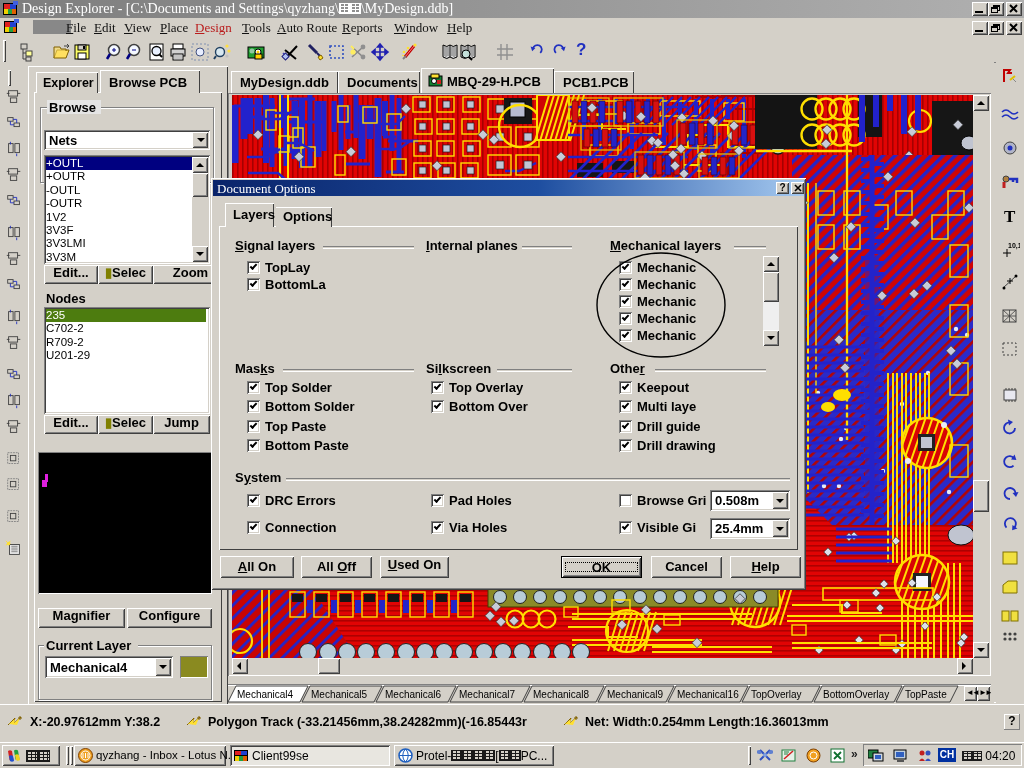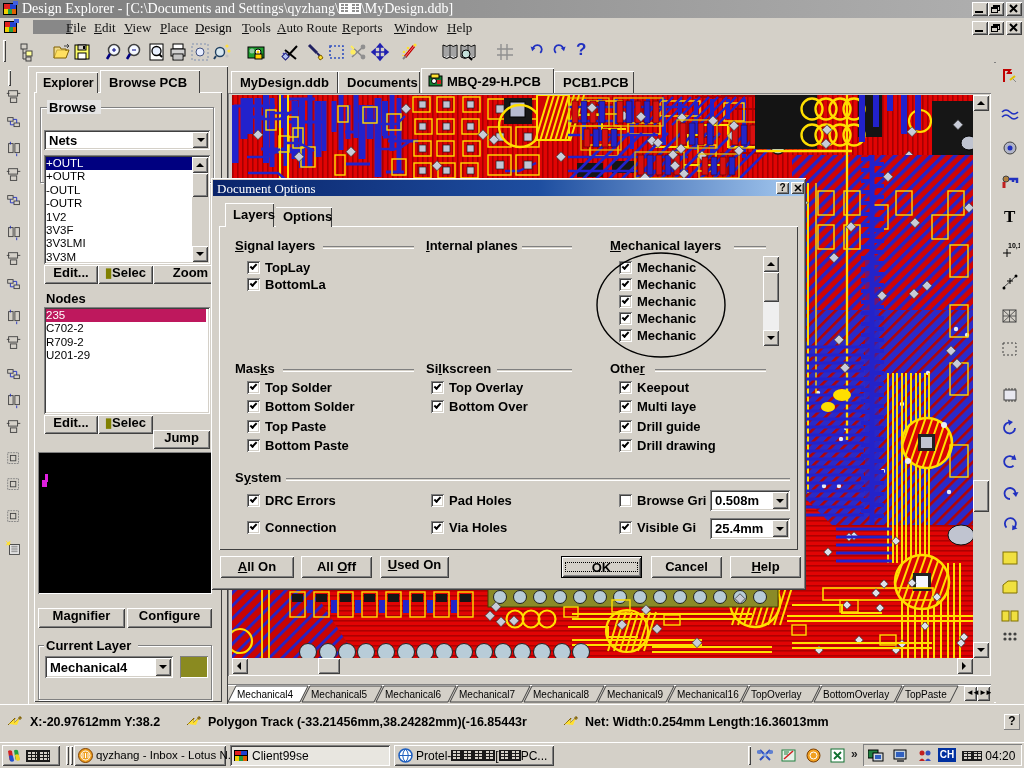--- a/index.html
+++ b/index.html
@@ -53,21 +53,21 @@
     <rect x="1" y="8" width="4" height="5" fill="#f0d000"></rect>
     <rect x="5" y="8" width="4" height="5" fill="#20a040"></rect>
     <rect x="9" y="8" width="3" height="5" fill="#e06000"></rect>
     <rect x="10" y="0" width="5" height="4" fill="#4060e0"></rect>
   </svg>
 <div class="abs" style="left:33px;top:20px;width:38px;height:14px;background:#888"></div>
 <div class="abs serif" style="left:66px;top:20px;font-size:13px;color:#111"><span class="u">F</span>ile</div>
 <div class="abs serif" style="left:94px;top:20px;font-size:13px;color:#111"><span class="u">E</span>dit</div>
 <div class="abs serif" style="left:124px;top:20px;font-size:13px;color:#111"><span class="u">V</span>iew</div>
 <div class="abs serif" style="left:160px;top:20px;font-size:13px;color:#111"><span class="u">P</span>lace</div>
-<div class="abs serif" style="left:195px;top:20px;font-size:13px;color:#000000"><span class="u">D</span>esign</div>
+<div class="abs serif" style="left:195px;top:20px;font-size:13px;color:#b91c1c"><span class="u">D</span>esign</div>
 <div class="abs serif" style="left:242px;top:20px;font-size:13px;color:#111"><span class="u">T</span>ools</div>
 <div class="abs serif" style="left:277px;top:20px;font-size:13px;color:#111"><span class="u">A</span>uto Route</div>
 <div class="abs serif" style="left:342px;top:20px;font-size:13px;color:#111"><span class="u">R</span>eports</div>
 <div class="abs serif" style="left:394px;top:20px;font-size:13px;color:#111"><span class="u">W</span>indow</div>
 <div class="abs serif" style="left:447px;top:20px;font-size:13px;color:#111"><span class="u">H</span>elp</div>
 <div class="abs btn" style="left:972px;top:21px;width:16px;height:14px;background:#d4d0c8"></div>
 <div class="abs" style="left:975px;top:30px;width:8px;height:2px;background:#000"></div>
 <div class="abs btn" style="left:988px;top:21px;width:16px;height:14px;background:#d4d0c8"></div>
 <div class="abs" style="left:993px;top:24px;width:7px;height:6px;border:1px solid #000;border-top:2px solid #000"></div>
 <div class="abs" style="left:991px;top:26px;width:7px;height:6px;border:1px solid #000;border-top:2px solid #000;background:#d4d0c8"></div>
@@ -299,27 +299,27 @@
 <div class="abs sb" style="left:192px;top:157px;width:16px;height:16px;"></div>
 <div class="abs tri-u" style="left:196px;top:163px;width:0px;height:0px;"></div>
 <div class="abs sb" style="left:192px;top:246px;width:16px;height:16px;"></div>
 <div class="abs tri-d" style="left:196px;top:252px;width:0px;height:0px;"></div>
 <div class="abs sb" style="left:192px;top:173px;width:16px;height:24px;"></div>
 <div class="abs btn" style="left:44px;top:265px;width:54px;height:19px;">Edit...</div>
 <div class="abs btn" style="left:98px;top:265px;width:55px;height:19px;"><span style="color:#808000">▮</span>Selec</div>
 <div class="abs btn" style="left:153px;top:265px;width:75px;height:19px;">Zoom</div>
 <div class="abs" style="left:46px;top:291px;font-size:13px;font-weight:bold">Nodes</div>
 <div class="abs in2" style="left:44px;top:307px;width:166px;height:107px;background:#fff"></div>
-<div class="abs" style="left:46px;top:309.0px;width:160px;height:13.4px;font-size:11.5px;line-height:13px;background:#be185d;color:#fff">235</div>
+<div class="abs" style="left:46px;top:309.0px;width:160px;height:13.4px;font-size:11.5px;line-height:13px;background:#4d7c0f;color:#fff">235</div>
 <div class="abs" style="left:46px;top:322.4px;width:160px;height:13.4px;font-size:11.5px;line-height:13px;">C702-2</div>
 <div class="abs" style="left:46px;top:335.8px;width:160px;height:13.4px;font-size:11.5px;line-height:13px;">R709-2</div>
 <div class="abs" style="left:46px;top:349.2px;width:160px;height:13.4px;font-size:11.5px;line-height:13px;">U201-29</div>
 <div class="abs btn" style="left:44px;top:415px;width:54px;height:19px;">Edit...</div>
 <div class="abs btn" style="left:98px;top:415px;width:55px;height:19px;"><span style="color:#808000">▮</span>Selec</div>
-<div class="abs btn" style="left:153px;top:415px;width:57px;height:19px;margin-top:15px;">Jump</div>
+<div class="abs btn" style="left:153px;top:415px;width:57px;height:19px;">Jump</div>
 <div class="abs in1" style="left:38px;top:452px;width:174px;height:142px;background:#000"></div>
 <svg class="abs" style="left:42px;top:474px" width="10" height="14">
     <rect x="0" y="6" width="5" height="7" fill="#e020e0"></rect>
     <rect x="3" y="0" width="3" height="8" fill="#e020e0"></rect>
   </svg>
 <div class="abs btn" style="left:38px;top:608px;width:87px;height:20px;">Magnifier</div>
 <div class="abs btn" style="left:127px;top:608px;width:85px;height:20px;">Configure</div>
 <div class="abs" style="left:38px;top:645px;width:174px;height:55px;border:1px solid #808080;box-shadow:1px 1px 0 #fff,inset 1px 1px 0 #fff"></div>
 <div class="abs" style="left:44px;top:638px;width:94px;height:14px;background:#d4d0c8;font-weight:bold;font-size:13px;padding-left:2px">Current Layer</div>
 <div class="abs in2" style="left:45px;top:656px;width:128px;height:22px;background:#fff"></div>

